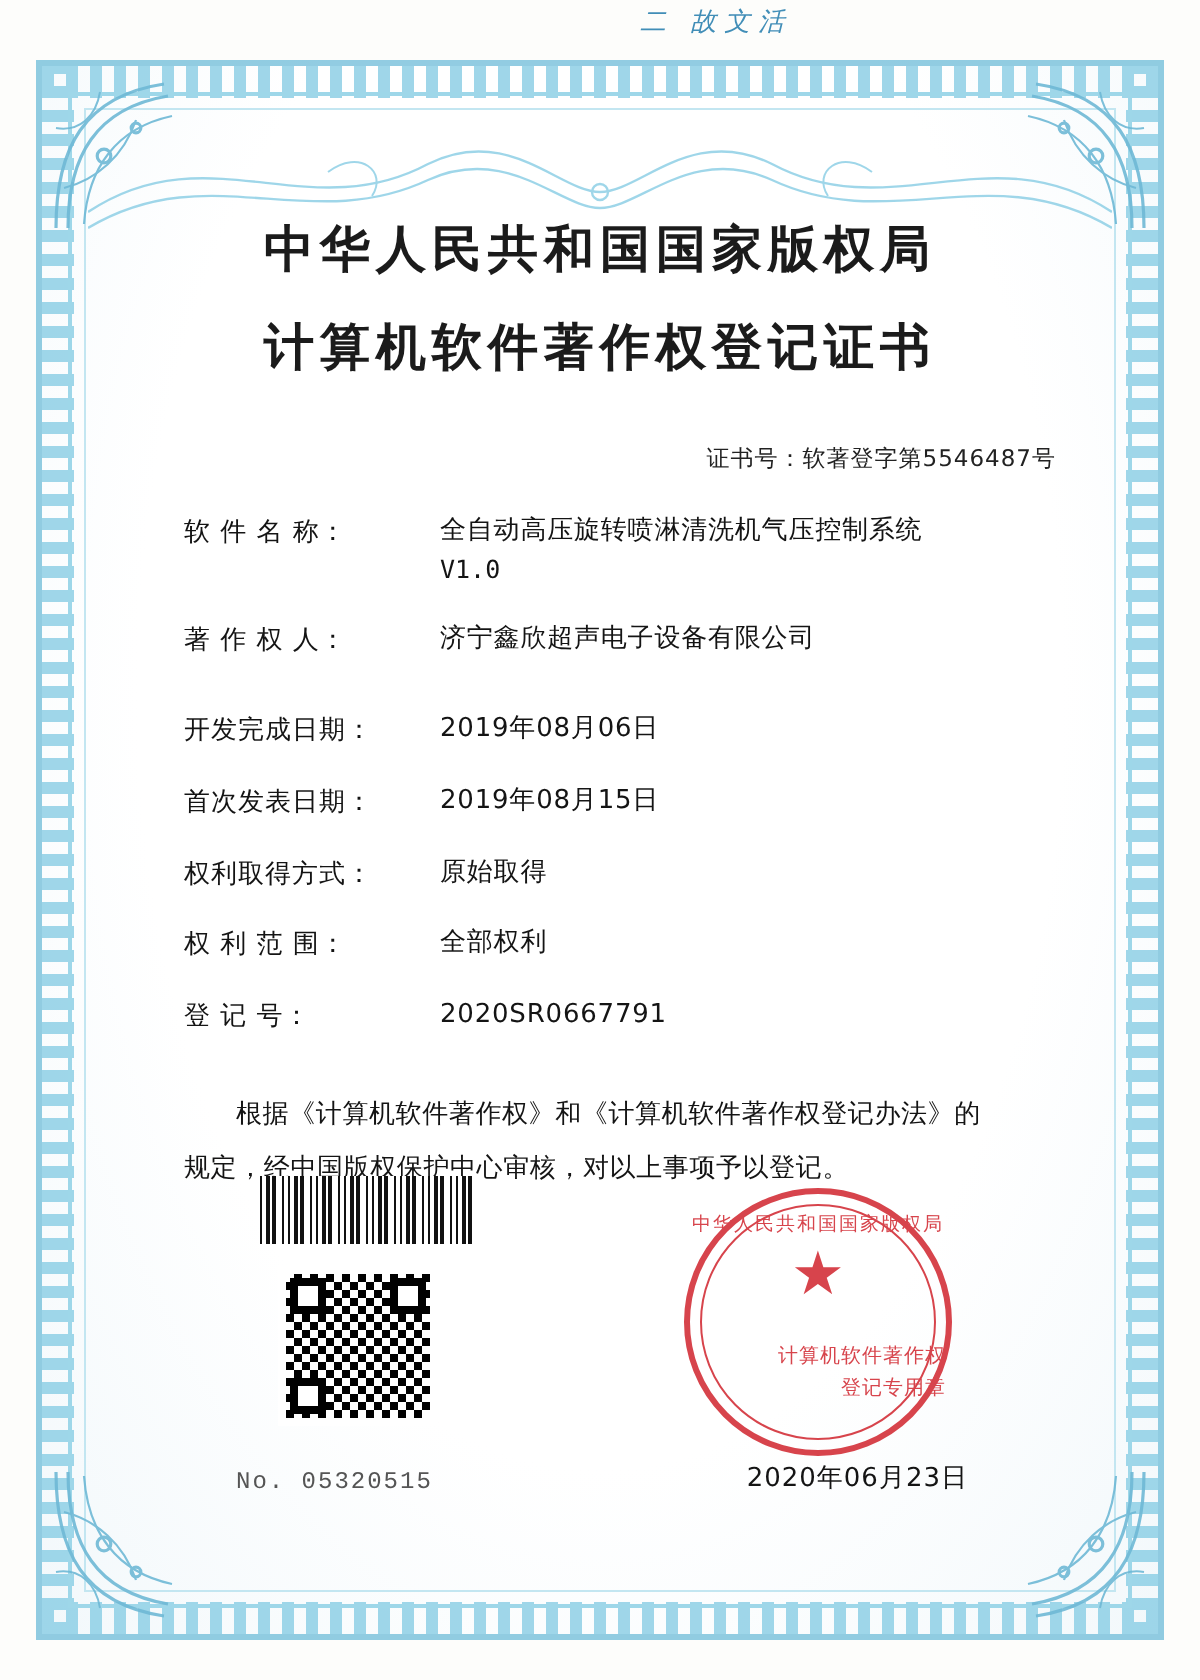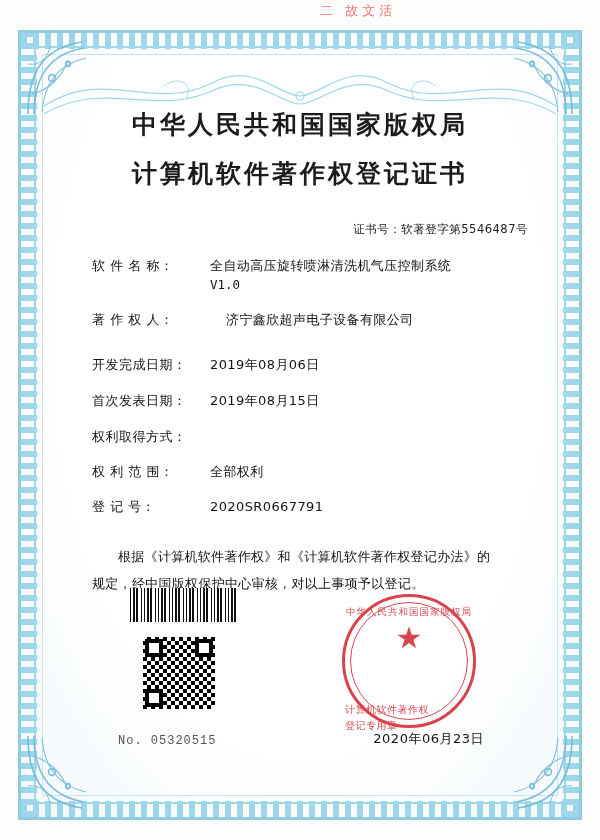--- a/index.html
+++ b/index.html
@@ -21,25 +21,26 @@
     background: #fdfdfb;
   }
 
   
   .top-scribble {
     position: absolute;
     top: 2px;
     left: 320px;
     width: 120px;
     height: 26px;
-    color: #ef4444;
+    color: #0369a1;
     font-size: 13px;
     letter-spacing: 4px;
     font-family: "DejaVu Sans", sans-serif;
     opacity: .75;
+    font-style: italic;
   }
 
   
   .cert {
     position: absolute;
     left: 18px;
     top: 30px;
     width: 564px;
     height: 790px;
     background:
@@ -151,29 +152,30 @@
   .row .lab {
     width: 118px;
     flex: 0 0 118px;
     letter-spacing: .5px;
     white-space: nowrap;
   }
   .row .val {
     flex: 1;
     letter-spacing: .4px;
     line-height: 1.45;
+    margin-left: 10px;
   }
   .row .val .second-line {
     display: block;
     font-family: "DejaVu Sans Mono", monospace;
     font-size: 12.5px;
     letter-spacing: 0;
   }
 
-  .gap-lg { margin-bottom: 26px; gap: 16px; }
+  .gap-lg { margin-bottom: 26px; }
 
   .statement {
     margin-top: 26px;
     padding: 0 16px 0 34px;
     font-size: 13px;
     color: #141414;
     line-height: 2.1;
     font-family: "DejaVu Sans", sans-serif;
     letter-spacing: .3px;
   }
@@ -271,26 +273,25 @@
     left: 0; right: 0; top: 9px;
     text-align: center;
     font-size: 9.5px;
     letter-spacing: 1px;
     color: #d4353d;
     font-family: "DejaVu Sans", sans-serif;
   }
   .seal-l1, .seal-l2 {
     position: absolute;
     left: 0; right: 0;
-    text-align: left;
+    text-align: right;
     font-size: 10px;
     color: #d4353d;
     font-family: "DejaVu Sans", sans-serif;
     letter-spacing: .5px;
-    margin-top: 32px;
   }
   .seal-l1 { top: 74px; }
   .seal-l2 { top: 90px; }
 
   .footer-no {
     position: absolute;
     left: 60px;
     bottom: 28px;
     font-size: 12px;
     color: #555;
@@ -412,20 +413,21 @@
           <div class="val">2019年08月06日</div>
         </div>
 
         <div class="row">
           <div class="lab">首次发表日期：</div>
           <div class="val">2019年08月15日</div>
         </div>
 
         <div class="row">
           <div class="lab">权利取得方式：</div>
+          <div class="val">原始取得</div>
         </div>
 
         <div class="row">
           <div class="lab">权 利 范 围：</div>
           <div class="val">全部权利</div>
         </div>
 
         <div class="row">
           <div class="lab">登 记 号：</div>
           <div class="val">2020SR0667791</div>

